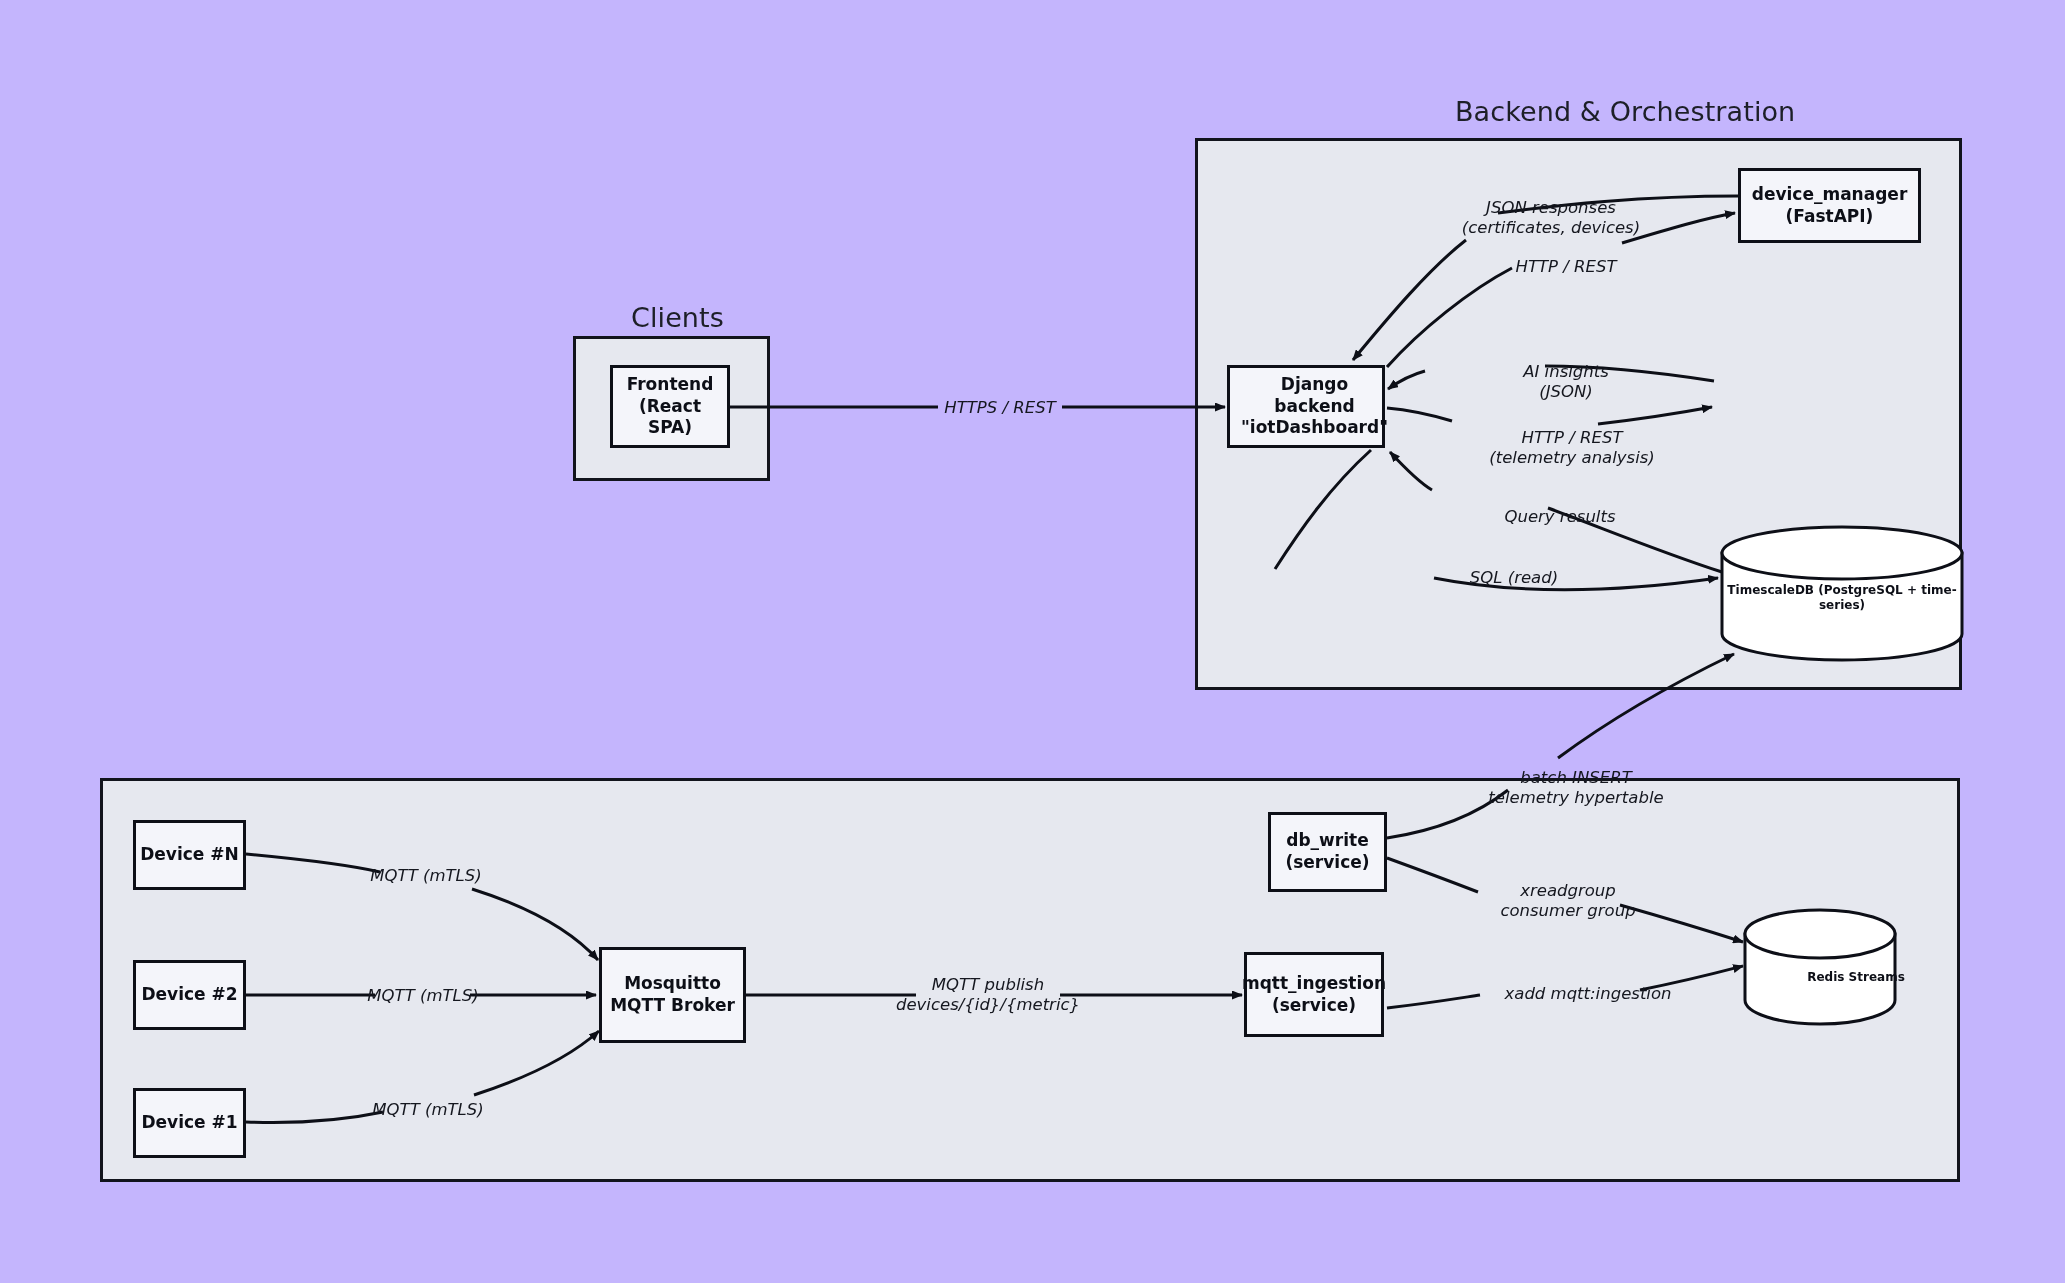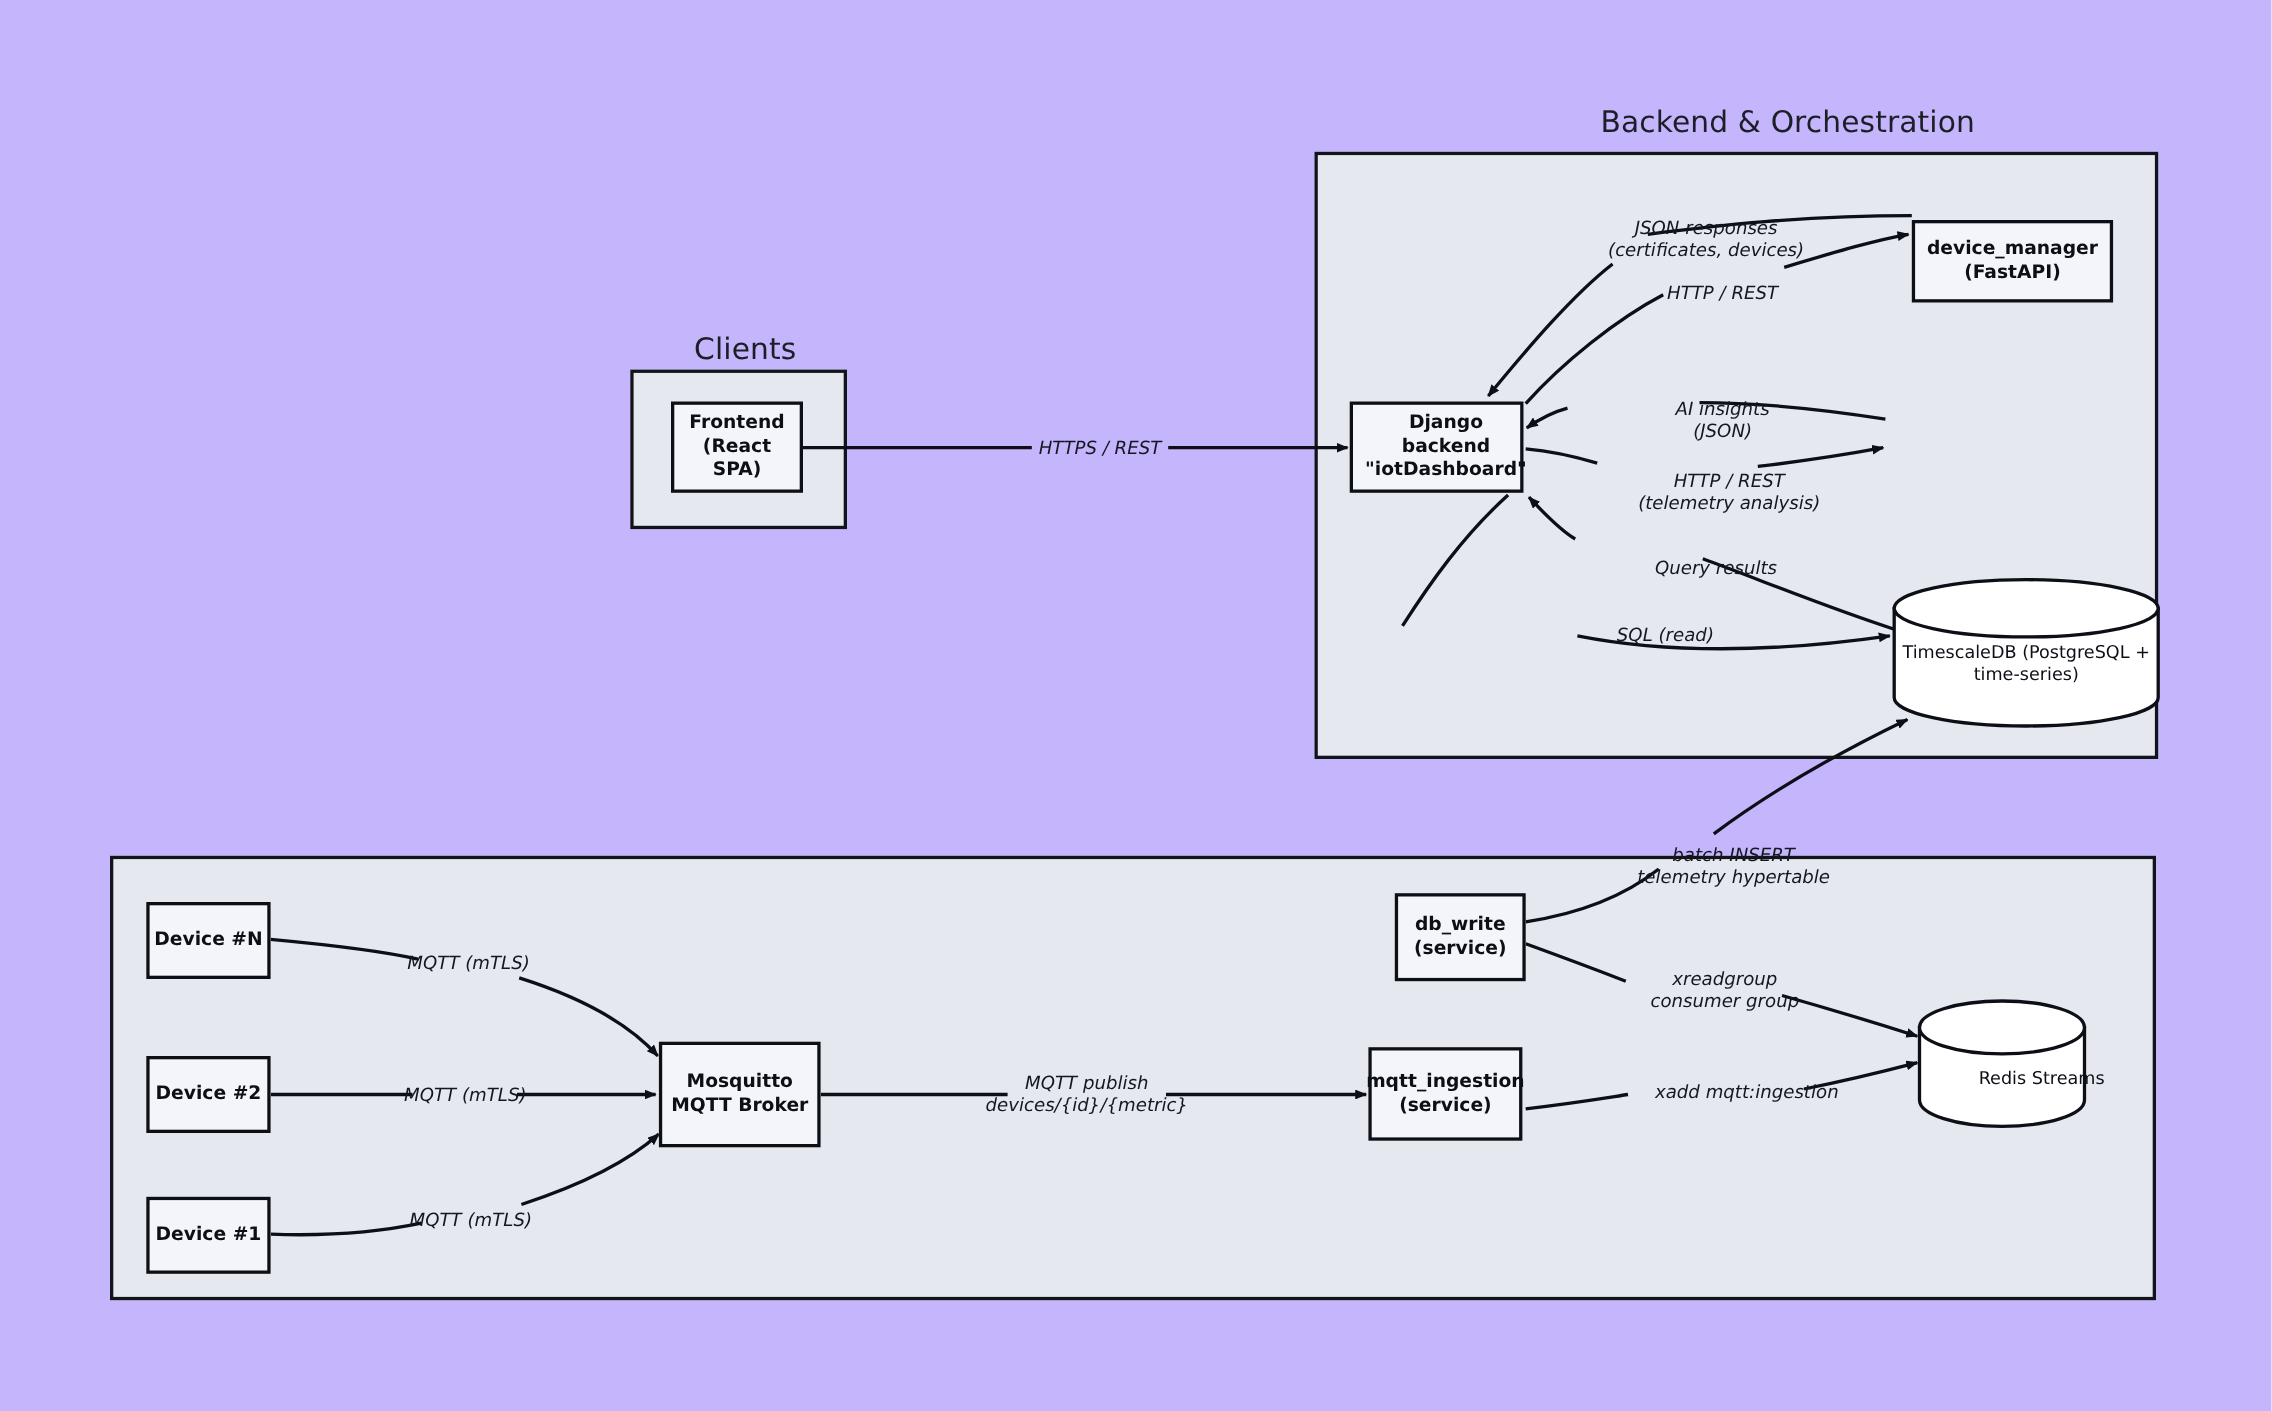--- a/index.html
+++ b/index.html
@@ -56,22 +56,22 @@
   .node .l2 { display: block; }
   
   .cyl {
     position: absolute;
   }
   .cyl .cyl-label {
     position: absolute;
     left: 0;
     width: 100%;
     text-align: center;
-    font-weight: normal;
-    font-size: 16px;
+    font-weight: bold;
+    font-size: 12px;
     line-height: 1.28;
     color: #0d0f17;
     pointer-events: none;
   }
   
   .edge-label {
     position: absolute;
     font-style: italic;
     font-size: 16.5px;
     line-height: 1.26;
@@ -166,21 +166,21 @@
     </div>
   </div>
 
   <div class="node" style="left:1227px; top:365px; width:158px; height:83px;padding-left:21px;">
     <div>
       <span>Django backend</span>
       <span class="l2">"iotDashboard"</span>
     </div>
   </div>
 
-  <div class="node" style="left:1738px; top:168px; width:183px; height:75px;margin-top:32px;">
+  <div class="node" style="left:1738px; top:168px; width:183px; height:75px;">
     <div>
       <span>device_manager</span>
       <span class="l2">(FastAPI)</span>
     </div>
   </div>
 
 
   <div class="cyl" style="left:1722px; top:527px; width:240px; height:136px;">
     <div class="cyl-label" style="top:56px;">
       <span>TimescaleDB</span>

